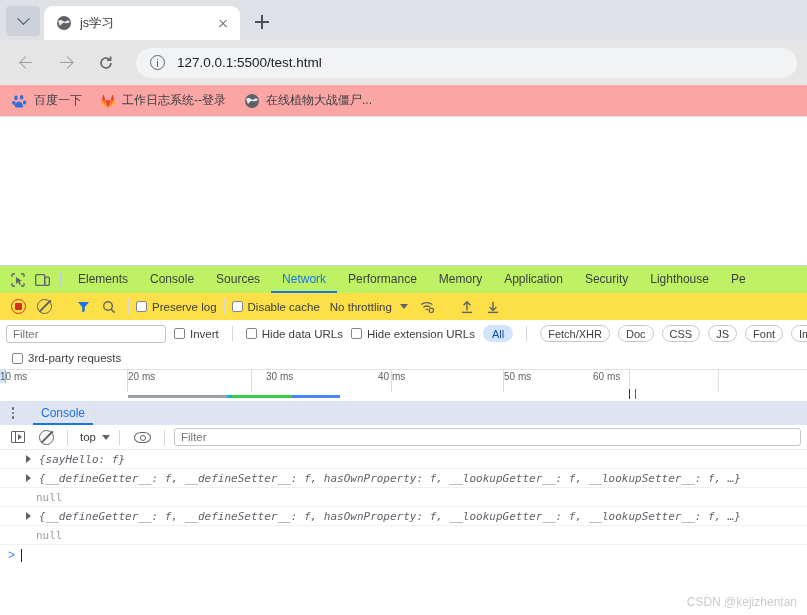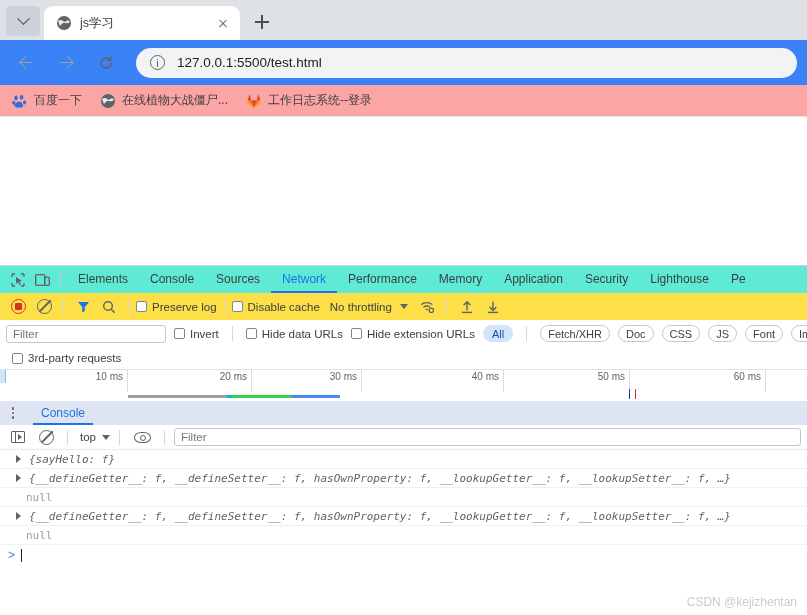--- a/index.html
+++ b/index.html
@@ -47,21 +47,21 @@
     width: 28px; height: 28px; margin: 0 0 4px 8px; position: relative;
     border-radius: 50%; cursor: pointer;
   }
   .new-tab::before, .new-tab::after {
     content: ""; position: absolute; background: #4a4f55;
   }
   .new-tab::before { left: 7px; top: 13.2px; width: 14px; height: 1.6px; }
   .new-tab::after { left: 13.2px; top: 7px; width: 1.6px; height: 14px; }
 
   .toolbar {
-    height: 45px; background: #3b82f6; display: flex; align-items: center;
+    height: 45px; background: #e5e5e5; display: flex; align-items: center;
     padding: 0 10px; gap: 8px;
   }
   .nav-btn {
     width: 32px; height: 32px; border-radius: 50%;
     display: flex; align-items: center; justify-content: center;
     cursor: pointer; flex: none;
   }
   .arrow-l, .arrow-r {
     width: 13px; height: 13px; position: relative;
   }
@@ -104,21 +104,21 @@
 
   .page-area { height: 148px; background: #fff; }
 
   
   .devtools {
     position: absolute; top: 265px; left: 0; right: 0; bottom: 0;
     background: #fff; border-top: 1px solid #cfd3dc;
     display: flex; flex-direction: column;
   }
   .dt-tabbar {
-    height: 27px; background: #5eead4; display: flex; align-items: center;
+    height: 27px; background: #bef264; display: flex; align-items: center;
     padding-left: 6px; flex: none; overflow: hidden;
   }
   .dt-icon-btn {
     width: 24px; height: 22px; display: flex; align-items: center;
     justify-content: center; cursor: pointer; flex: none;
   }
   .dt-sep { width: 1px; height: 15px; background: #c2c8d6; margin: 0 6px; flex: none; }
   .dt-tab {
     padding: 0 11px; height: 27px; line-height: 27px; font-size: 12px;
     color: #3c4043; cursor: pointer; white-space: nowrap; flex: none;
@@ -179,21 +179,21 @@
   .timeline {
     height: 32px; position: relative; border-top: 1px solid #e0e2e6;
     background: #fff; flex: none;
   }
   .tl-stub {
     position: absolute; left: 0; top: 0; width: 6px; height: 13px;
     background: #d2e3fc; border-right: 1px solid #8ab4f8;
   }
   .tl-tick {
     position: absolute; top: 0; height: 22px; border-right: 1px solid #dadce0;
-    font-size: 10px; color: #5f6368; text-align: right; padding-right: 4px;
+    font-size: 10px; color: #5f6368; text-align: left; padding-right: 4px;
     line-height: 14px;
   }
   .tl-bar { position: absolute; height: 3px; top: 25px; }
   .evt-line { position: absolute; width: 1px; height: 10px; top: 19px; }
 
   .console-tabbar {
     height: 24px; background: #dfe4f2; display: flex; align-items: center;
     padding-left: 5px; flex: none;
   }
   .kebab { width: 16px; display: flex; flex-direction: column; gap: 2px;
@@ -237,21 +237,21 @@
     font-family: inherit;
   }
 
   .console-body {
     flex: 1; overflow: hidden; background: #fff;
     font-family: "DejaVu Sans Mono", "Liberation Mono", monospace;
     font-size: 11px;
   }
   .log-line {
     min-height: 19px; display: flex; align-items: center;
-    border-bottom: 1px solid #f0f0f0; 
+    border-bottom: 1px solid #f0f0f0; padding-left: 10px;
     white-space: nowrap; overflow: hidden;
   }
   .disc {
     width: 0; height: 0; border-left: 5px solid #5f6368;
     border-top: 4px solid transparent; border-bottom: 4px solid transparent;
     margin: 0 8px 0 16px; flex: none; cursor: pointer;
   }
   .obj { color: #5f6368; font-style: italic; }
   .nullv { color: #9aa0a6; padding-left: 26px; }
   .prompt-line { display: flex; align-items: center; min-height: 20px; padding-left: 8px; }
@@ -306,40 +306,40 @@
 <div class="bookmarks">
   <div class="bm">
     <svg class="bm-icon" viewBox="0 0 16 16">
       <ellipse cx="4" cy="5" rx="1.7" ry="2.4" fill="#2b6fd6"></ellipse>
       <ellipse cx="9.6" cy="4.3" rx="1.7" ry="2.4" fill="#2b6fd6"></ellipse>
       <ellipse cx="1.9" cy="10" rx="1.6" ry="2" fill="#2b6fd6" transform="rotate(-20 1.9 10)"></ellipse>
       <ellipse cx="12.6" cy="9.4" rx="1.6" ry="2" fill="#2b6fd6" transform="rotate(20 12.6 9.4)"></ellipse>
       <path d="M7 8.4c2.6 0 4.6 3.4 4.1 5.1-.4 1.4-2.6 1-4.1 1s-3.7.4-4.1-1C2.4 11.8 4.4 8.4 7 8.4z" fill="#2b6fd6"></path>
     </svg>
     <span class="bm-label">百度一下</span>
-  </div>
-  <div class="bm">
-    <svg class="bm-icon" viewBox="0 0 16 16">
-      <circle cx="8" cy="8" r="7" fill="#5f6368"></circle>
-      <path d="M2 6 Q5 4 7 6 T12 5 L14 7 Q11 9 9 8 T4 11 Z" fill="#e8eaed"></path>
-    </svg>
-    <span class="bm-label">在线植物大战僵尸...</span>
   </div>
   <div class="bm">
     <svg class="bm-icon" viewBox="0 0 16 16">
       <path d="M8 15 L10.6 7.2 H5.4 Z" fill="#e24329"></path>
       <path d="M8 15 L5.4 7.2 H1.8 Z" fill="#fc6d26"></path>
       <path d="M1.8 7.2 L0.9 10 a.5.5 0 0 0 .2.6 L8 15 Z" fill="#fca326"></path>
       <path d="M1.8 7.2 H5.4 L3.9 2.2 a.4.4 0 0 0-.8 0 Z" fill="#e24329"></path>
       <path d="M8 15 L10.6 7.2 h3.6 Z" fill="#fc6d26"></path>
       <path d="M14.2 7.2 l.9 2.8a.5.5 0 0 1-.2.6 L8 15 Z" fill="#fca326"></path>
       <path d="M14.2 7.2 H10.6 L12.1 2.2 a.4.4 0 0 1 .8 0 Z" fill="#e24329"></path>
     </svg>
     <span class="bm-label">工作日志系统--登录</span>
   </div>
+  <div class="bm">
+    <svg class="bm-icon" viewBox="0 0 16 16">
+      <circle cx="8" cy="8" r="7" fill="#5f6368"></circle>
+      <path d="M2 6 Q5 4 7 6 T12 5 L14 7 Q11 9 9 8 T4 11 Z" fill="#e8eaed"></path>
+    </svg>
+    <span class="bm-label">在线植物大战僵尸...</span>
+  </div>
 </div>
 
 <div class="page-area"></div>
 
 <div class="devtools">
 
   <div class="dt-tabbar">
     <div class="dt-icon-btn">
       <svg width="14" height="14" viewBox="0 0 14 14">
         <path d="M1 1h3M10 1h3M1 13h3M10 13h3M1 1v3M13 1v3M1 10v3M13 10v3" stroke="#5f6368" stroke-width="1.3" fill="none"></path>
@@ -452,24 +452,24 @@
     <div class="cb-wrap">
       <span class="cb"></span>
       <span class="cb-label">3rd-party requests</span>
     </div>
   </div>
 
   <div class="timeline">
     <div class="tl-stub"></div>
     <div class="tl-tick" style="left:0;width:128px">10 ms</div>
     <div class="tl-tick" style="left:128px;width:124px">20 ms</div>
-    <div class="tl-tick" style="left:236px;width:126px">30 ms</div>
+    <div class="tl-tick" style="left:266px;width:126px">30 ms</div>
     <div class="tl-tick" style="left:378px;width:126px">40 ms</div>
     <div class="tl-tick" style="left:504px;width:126px">50 ms</div>
-    <div class="tl-tick" style="left:640px;width:126px">60 ms</div>
+    <div class="tl-tick" style="left:593px;width:126px">60 ms</div>
     <div class="tl-bar" style="left:128px;width:99px;background:#9aa0a6"></div>
     <div class="tl-bar" style="left:227px;width:5px;background:#00bcd4"></div>
     <div class="tl-bar" style="left:232px;width:60px;background:#3dcc48"></div>
     <div class="tl-bar" style="left:292px;width:48px;background:#4a86f7"></div>
     <div class="evt-line" style="left:629px;background:#0d39bf"></div>
     <div class="evt-line" style="left:635px;background:#d93025"></div>
   </div>
 
   <div class="console-tabbar">
     <div class="kebab">

